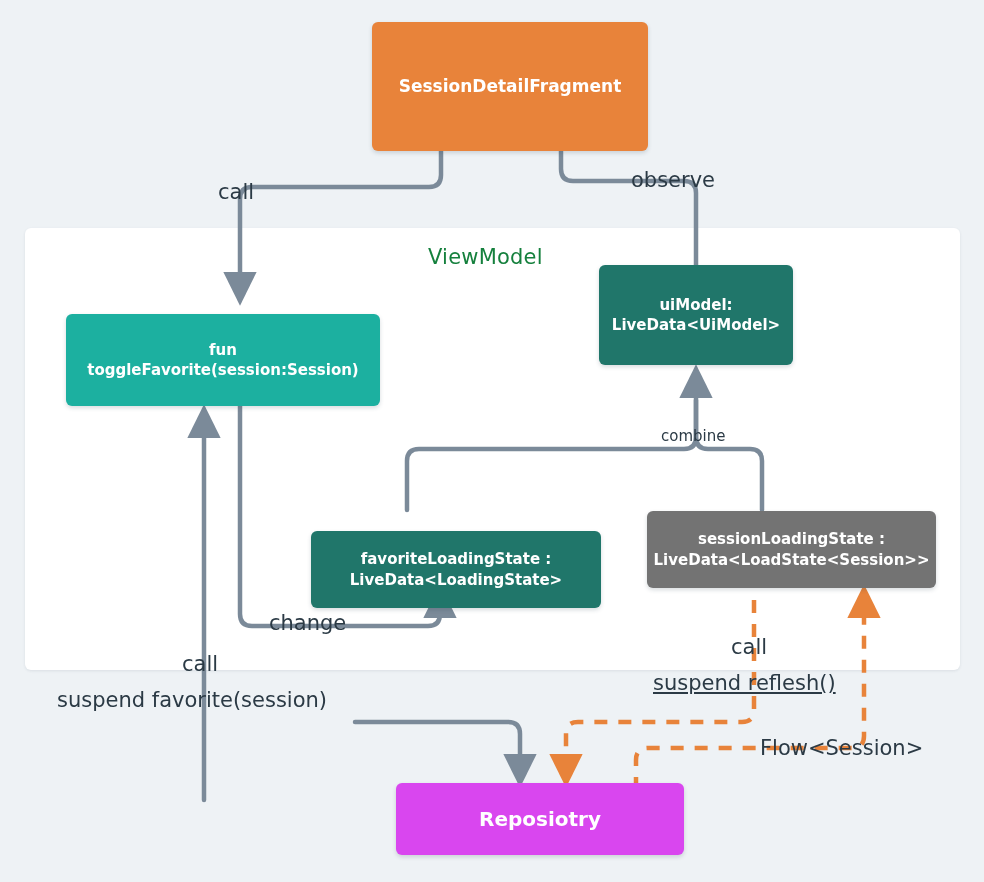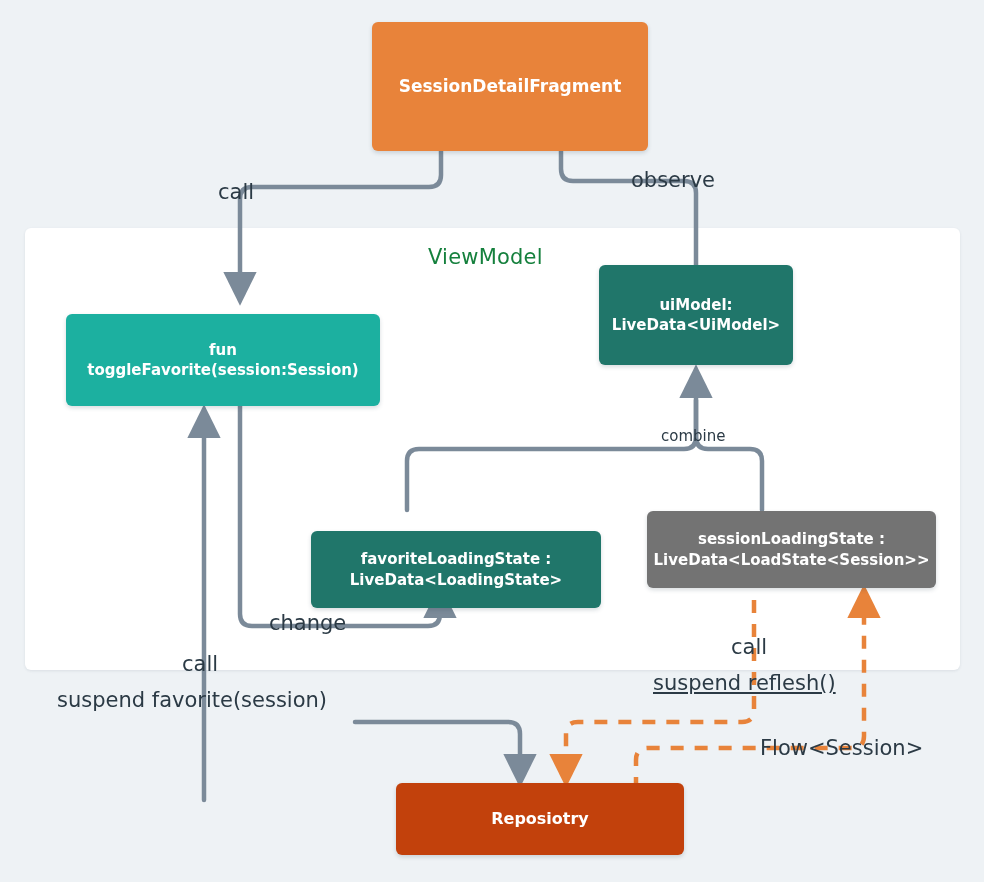--- a/index.html
+++ b/index.html
@@ -123,21 +123,21 @@
   <div class="node" style="left:311px; top:511px; width:290px; height:77px; background:#20766a; font-size:15px; flex-direction:column;margin-top:20px;">
     <span class="line">favoriteLoadingState :</span>
     <span class="line">LiveData&lt;LoadingState&gt;</span>
   </div>
 
   <div class="node" style="left:647px; top:511px; width:289px; height:77px; background:#737373; font-size:15px; flex-direction:column;">
     <span class="line">sessionLoadingState :</span>
     <span class="line">LiveData&lt;LoadState&lt;Session&gt;&gt;</span>
   </div>
 
-  <div class="node" style="left:396px; top:783px; width:288px; height:72px; background:#c2410c; font-size:16px;">
+  <div class="node" style="left:396px; top:783px; width:288px; height:72px; background:#d946ef; font-size:20px;">
     <span class="line">Reposiotry</span>
   </div>
 
   <div class="edge-label" style="left:218px; top:180px;">call</div>
 
   <div class="edge-label" style="left:631px; top:168px;">observe</div>
 
   <div class="edge-label small" style="left:661px; top:400px;margin-top:27px;">combine</div>
 
   <div class="edge-label" style="left:269px; top:611px;">change</div>

